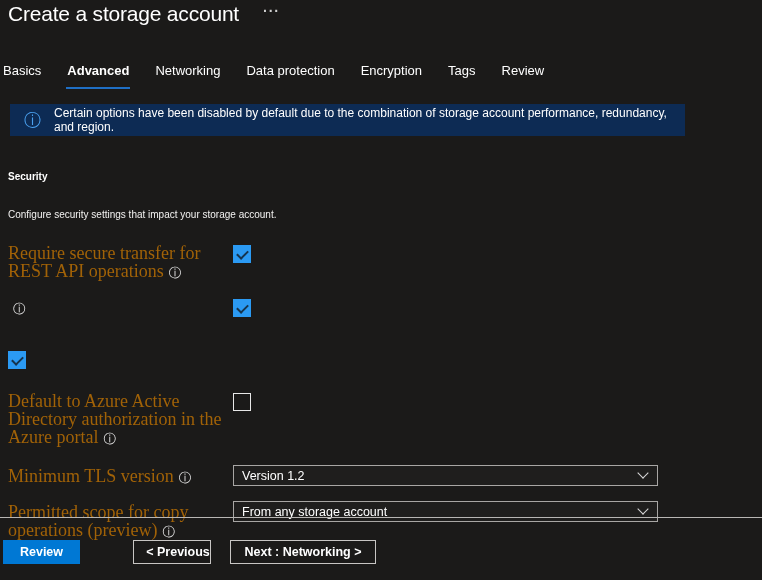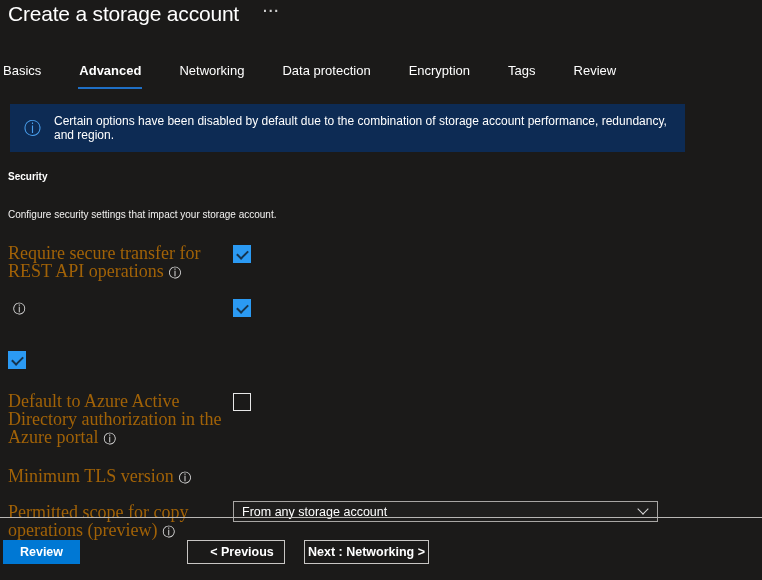--- a/index.html
+++ b/index.html
@@ -20,31 +20,31 @@
   .more-options {
     position: absolute; left: 263px; top: 3px;
     color: #d0d0d0; font-size: 14px; font-weight: bold;
     letter-spacing: 1px; cursor: pointer;
   }
   .more-options::after { content: "···"; }
 
   
   .tabs {
     position: absolute; left: 2px; top: 61px;
-    display: flex; gap: 36px; align-items: flex-end;
+    display: flex; gap: 24px; align-items: flex-end;
   }
   .tab {
     font-size: 13px; color: #ffffff; padding: 2px 1px 9px 1px;
     border-bottom: 2.5px solid transparent; cursor: pointer; white-space: nowrap;
   }
   .tab.active { font-weight: bold; border-bottom-color: #1f6fc5; }
 
   
   .banner {
-    position: absolute; left: 10px; top: 104px; width: 675px; height: 48px;
+    position: absolute; left: 10px; top: 104px; width: 675px; height: 32px;
     background: #0d2b54;
     display: flex; align-items: center; padding: 0 14px; gap: 13px;
   }
   .banner-info-icon {
     flex: 0 0 auto; color: #4aa0ee; font-size: 17px; line-height: 1;
   }
   .banner-info-icon::after { content: "ⓘ"; }
   .banner-text { font-size: 12px; color: #ffffff; }
 
   
@@ -116,22 +116,22 @@
   }
   .btn {
     height: 24px; display: flex; align-items: center; justify-content: center;
     font-size: 12.5px; font-weight: bold; cursor: pointer; white-space: nowrap;
   }
   .btn-primary { width: 77px; background: #0078d4; color: #ffffff; border: none; }
   .btn-outline {
     background: transparent; color: #ffffff; border: 1.5px solid #c8c6c4;
     padding: 0 16px;
   }
-  .btn-previous { margin-left: 107px; width: 98px; padding-left: 28px; }
-  .btn-next { margin-left: 19px; width: 125px; }
+  .btn-previous { margin-left: 53px; width: 78px; padding-left: 28px; }
+  .btn-next { margin-left: 19px; width: 146px; }
 </style>
 </head>
 <body>
 
 <h1 class="page-title">Create a storage account</h1>
 <span class="more-options"></span>
 
 <nav class="tabs">
   <div class="tab">Basics</div>
   <div class="tab active">Advanced</div>
@@ -174,20 +174,24 @@
     <div class="label">
       <span>Default to Azure Active Directory authorization in the Azure portal</span><span class="info-icon"></span>
     </div>
     <div class="checkbox"></div>
   </div>
 
   <div class="row row-dd1">
     <div class="label dd-label">
       <span>Minimum TLS version</span><span class="info-icon"></span>
     </div>
+    <div class="dropdown">
+      <span class="value">Version 1.2</span>
+      <span class="chevron-down"></span>
+    </div>
   </div>
 
   <div class="row row-dd2">
     <div class="label dd-label">
       <span>Permitted scope for copy operations (preview)</span><span class="info-icon"></span>
     </div>
     <div class="dropdown">
       <span class="value">From any storage account</span>
       <span class="chevron-down"></span>
     </div>

